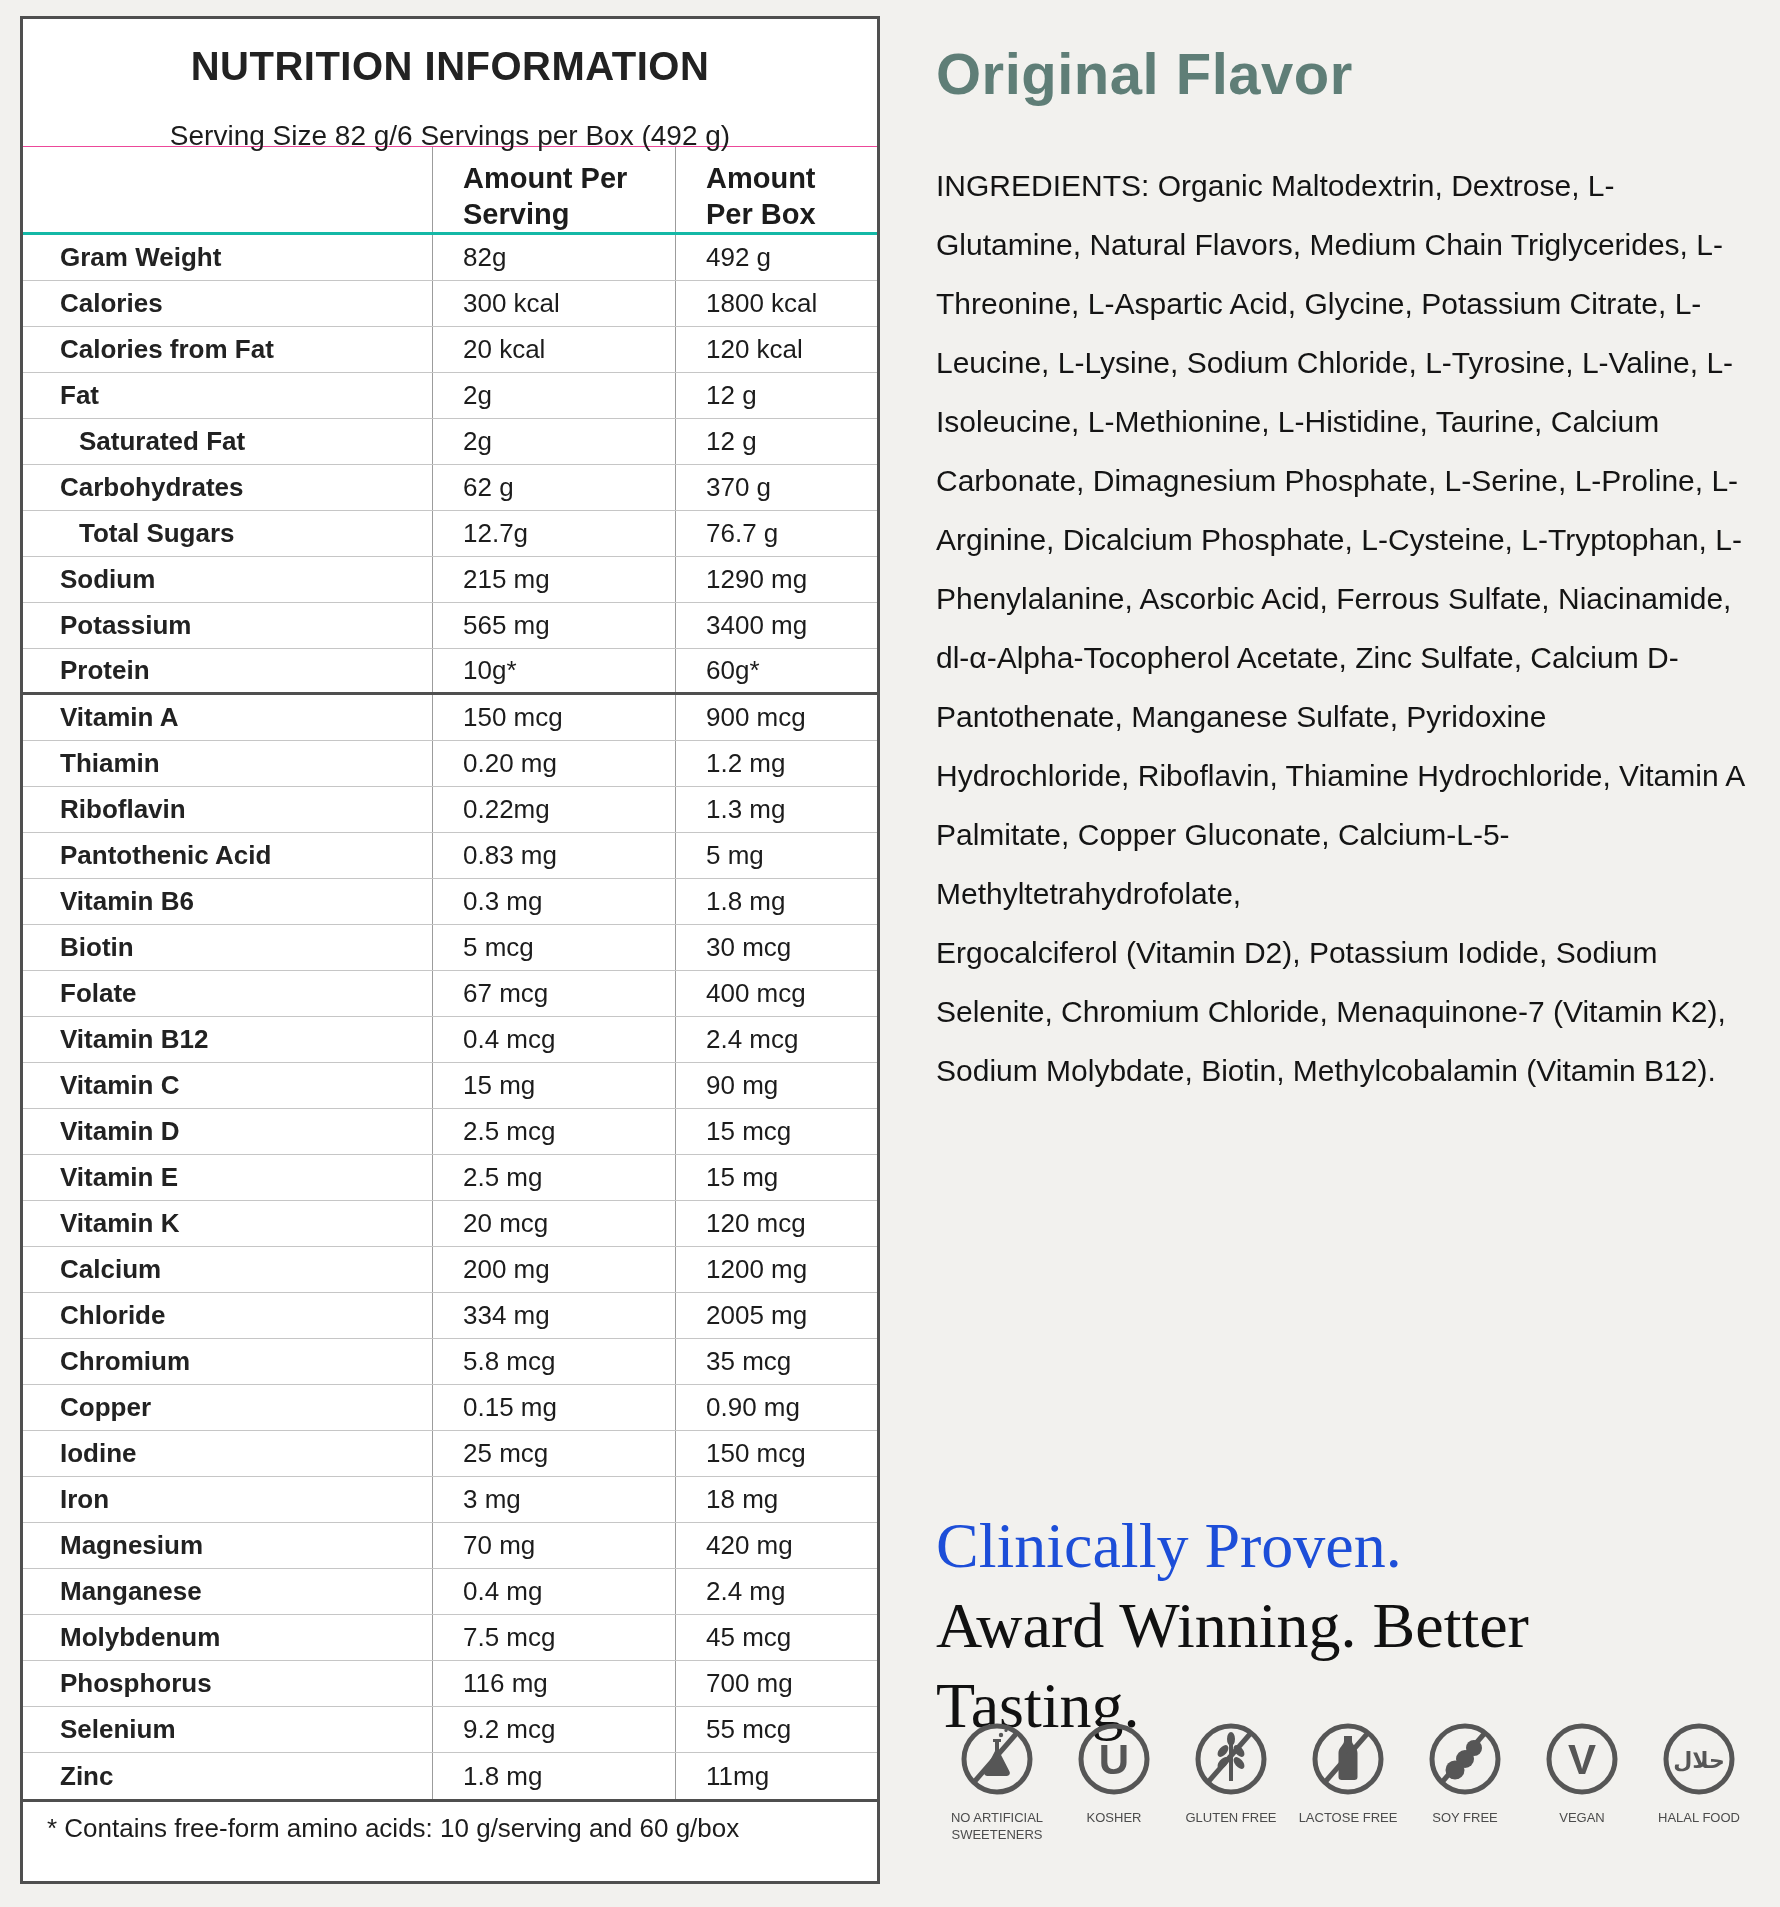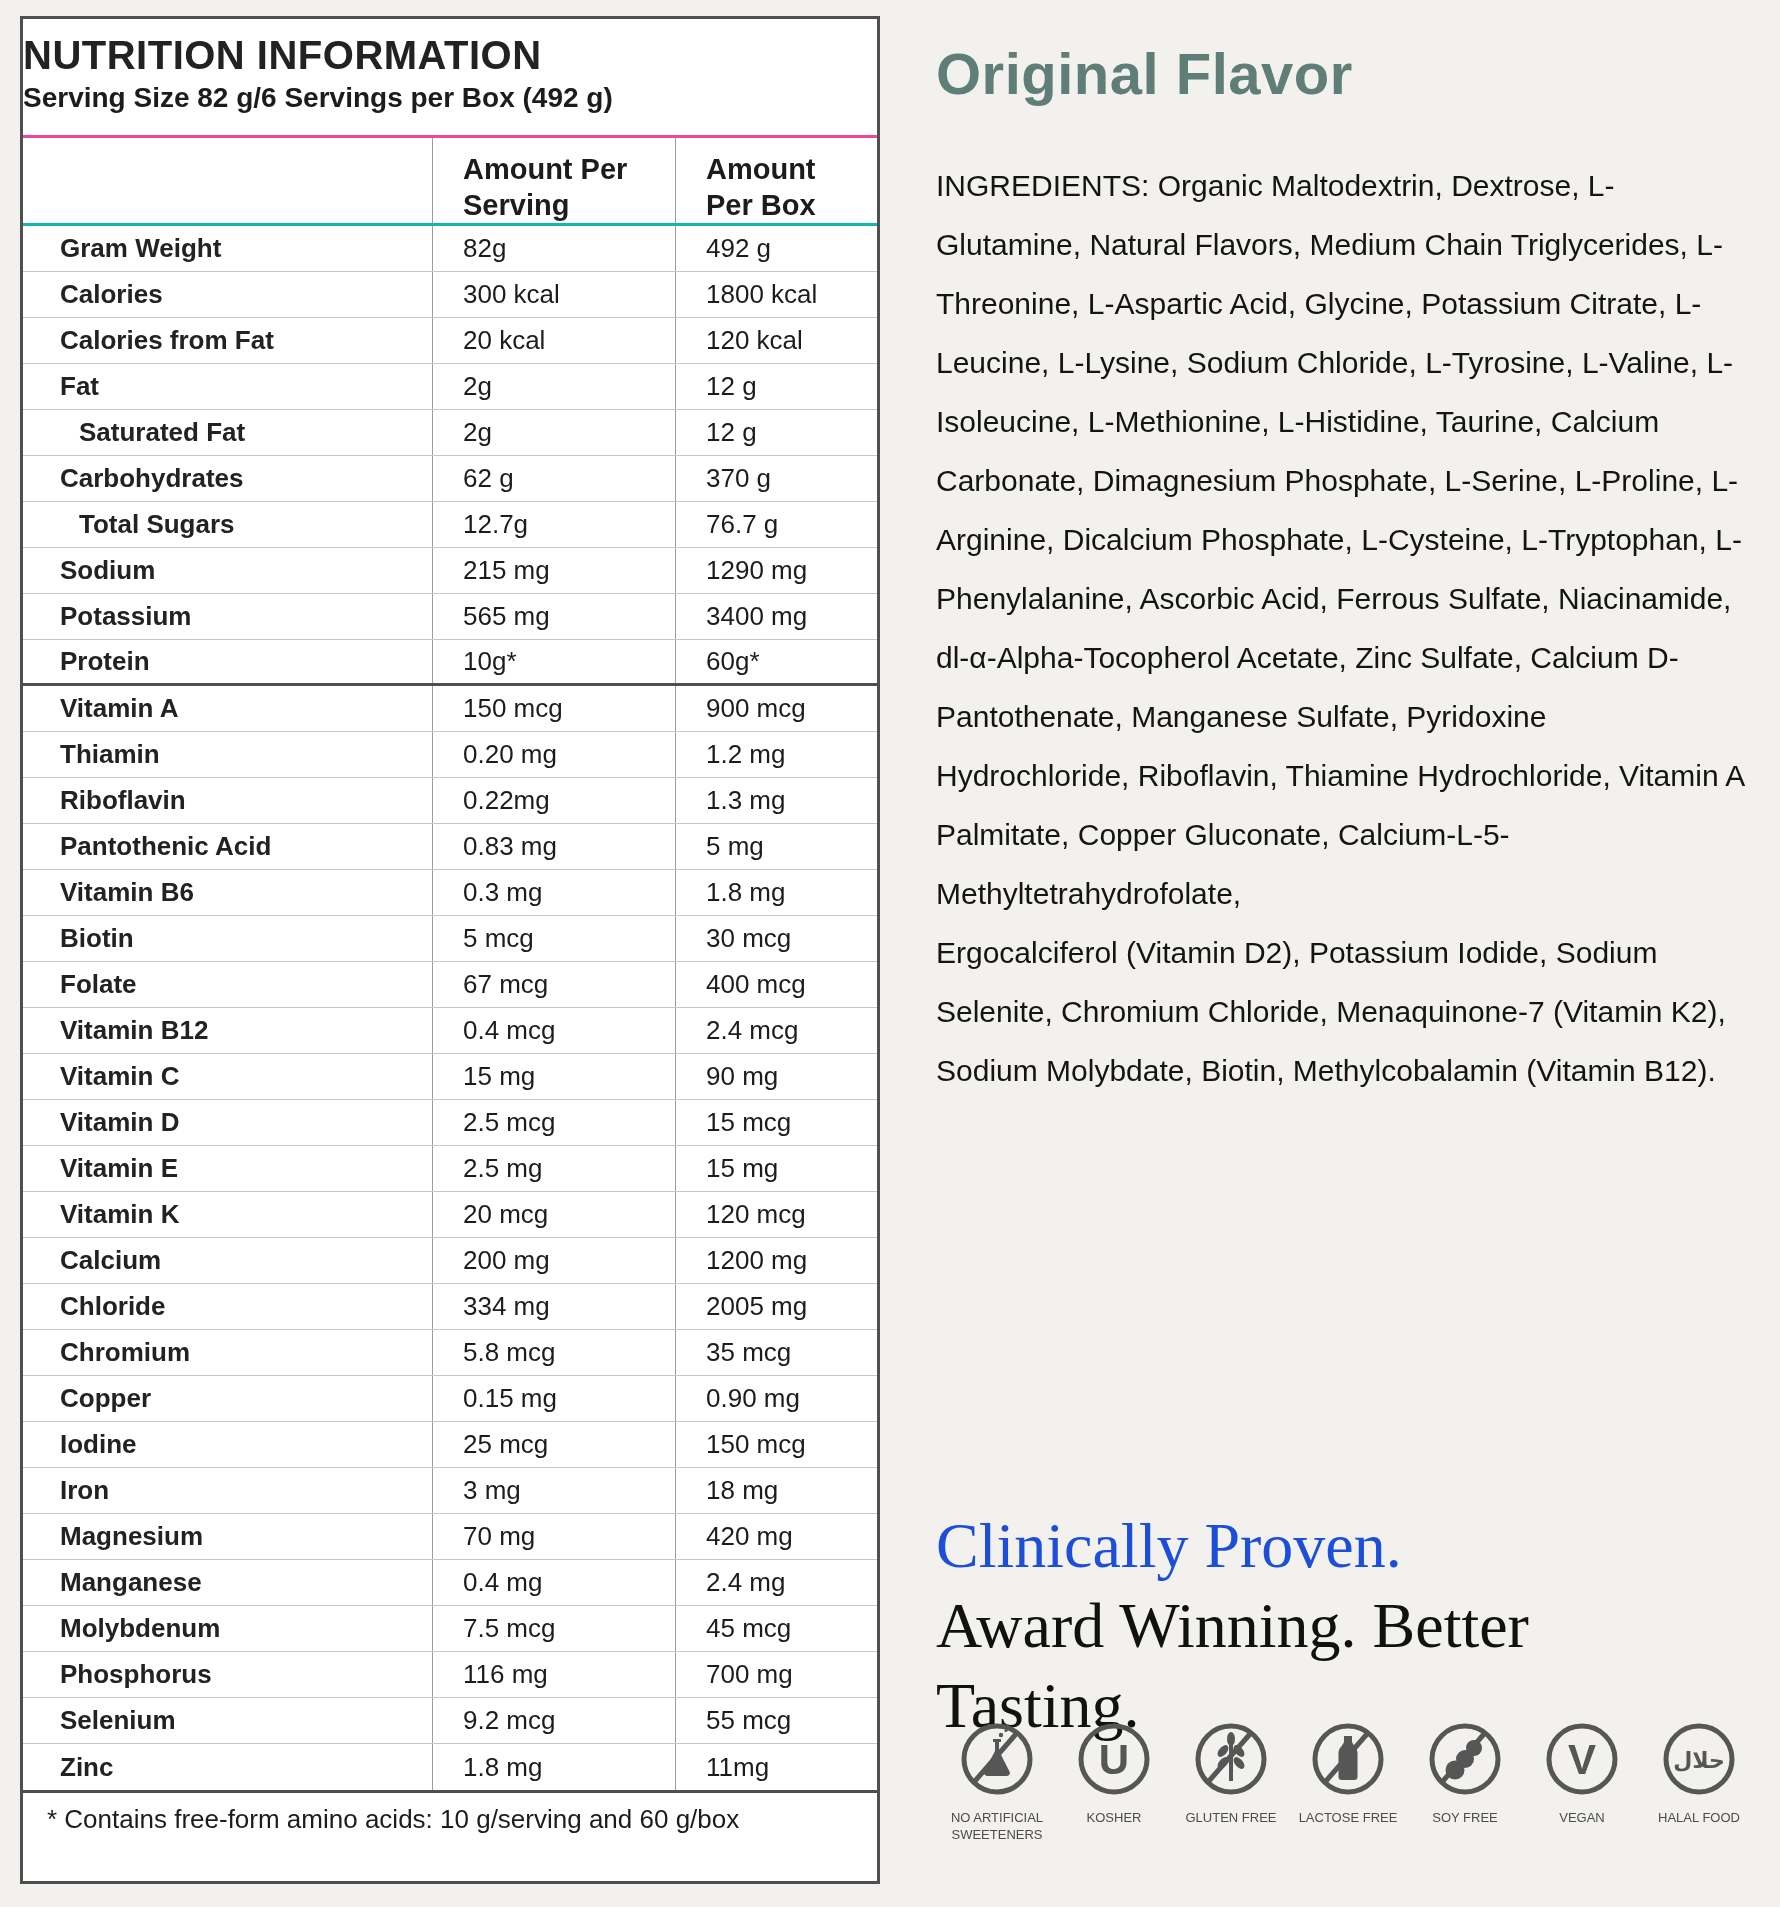--- a/index.html
+++ b/index.html
@@ -8,23 +8,23 @@
     background:#f2f1ee;
     font-family:"Liberation Sans",sans-serif;
     color:#1c1c1c;
     -webkit-font-smoothing:antialiased;
   }
   
   .ntable{
     position:absolute;left:20px;top:16px;width:860px;height:1868px;
     background:#ffffff;border:3px solid #4f4f4f;box-sizing:border-box;
   }
-  .t-titleblock{height:103px;border-bottom:3px solid #ec4899;padding-top:13px;box-sizing:content-box;}
+  .t-titleblock{height:103px;border-bottom:1px solid #ec4899;text-align:center;padding-top:24px;box-sizing:content-box;}
   .t-title{font-size:40px;font-weight:700;letter-spacing:.5px;line-height:46px;color:#222;}
-  .t-subtitle{font-size:28px;font-weight:700;line-height:40px;color:#1c1c1c;}
+  .t-subtitle{font-size:28px;font-weight:400;line-height:40px;color:#1c1c1c;margin-top:27px;}
   .t-headrow{display:grid;grid-template-columns:409px 243px auto;height:88px;border-bottom:3px solid #14b8a6;box-sizing:border-box;}
   .t-headrow .cell{font-size:29px;font-weight:700;line-height:36px;padding:12px 0 0 30px;white-space:pre-line;box-sizing:border-box;}
   .trow{display:grid;grid-template-columns:409px 243px auto;height:46px;border-bottom:1px solid #c6c6c6;box-sizing:border-box;}
   .trow:last-child{border-bottom:none;}
   .trow.thick-after{border-bottom:3px solid #4f4f4f;}
   .cell{display:flex;align-items:center;box-sizing:border-box;overflow:hidden;}
   .c1{padding-left:37px;font-size:26px;font-weight:700;color:#222;}
   .trow.indent .c1{padding-left:56px;}
   .c2,.c3{padding-left:30px;font-size:26px;font-weight:400;border-left:1px solid #9c9c9c;color:#1c1c1c;}
   .t-footnote{

